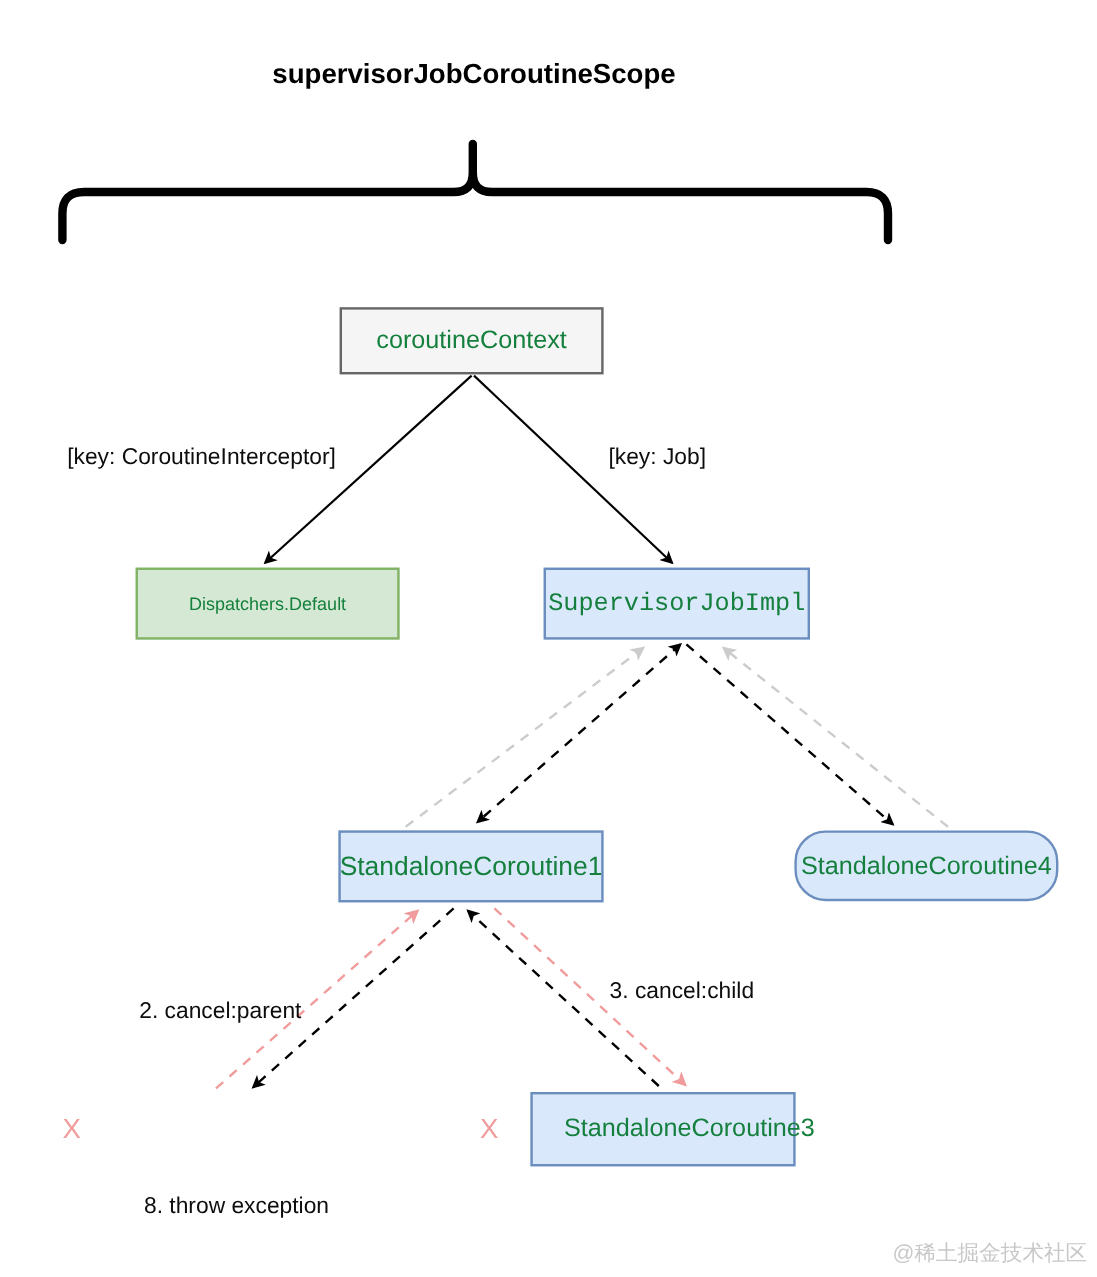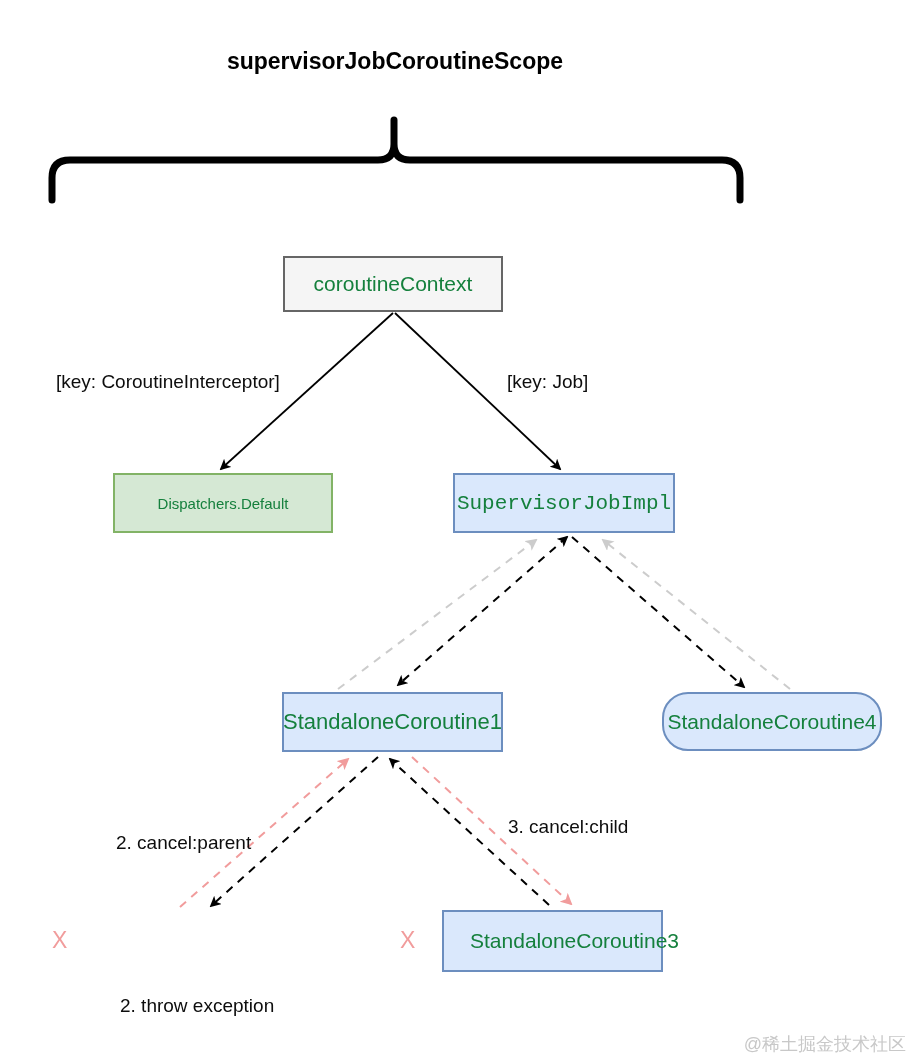--- a/index.html
+++ b/index.html
@@ -89,17 +89,17 @@
 
   <div class="node node-blue" style="left:442px; top:910px; width:221px; height:62px;padding-left:44px;">StandaloneCoroutine3</div>
 
   <div class="xmark" style="left:52px; top:929px;">X</div>
   <div class="xmark" style="left:400px; top:929px;">X</div>
 
   <div class="lbl" style="left:56px; top:371px;">[key: CoroutineInterceptor]</div>
   <div class="lbl" style="left:507px; top:371px;text-align:center;">[key: Job]</div>
   <div class="lbl" style="left:116px; top:816px;margin-top:16px;">2. cancel:parent</div>
   <div class="lbl" style="left:508px; top:816px;">3. cancel:child</div>
-  <div class="lbl" style="left:120px; top:995px;">2. throw exception</div>
+  <div class="lbl" style="left:120px; top:995px;">8. throw exception</div>
 
   <div class="watermark">@稀土掘金技术社区</div>
 
 </div>
 
 </body></html>

